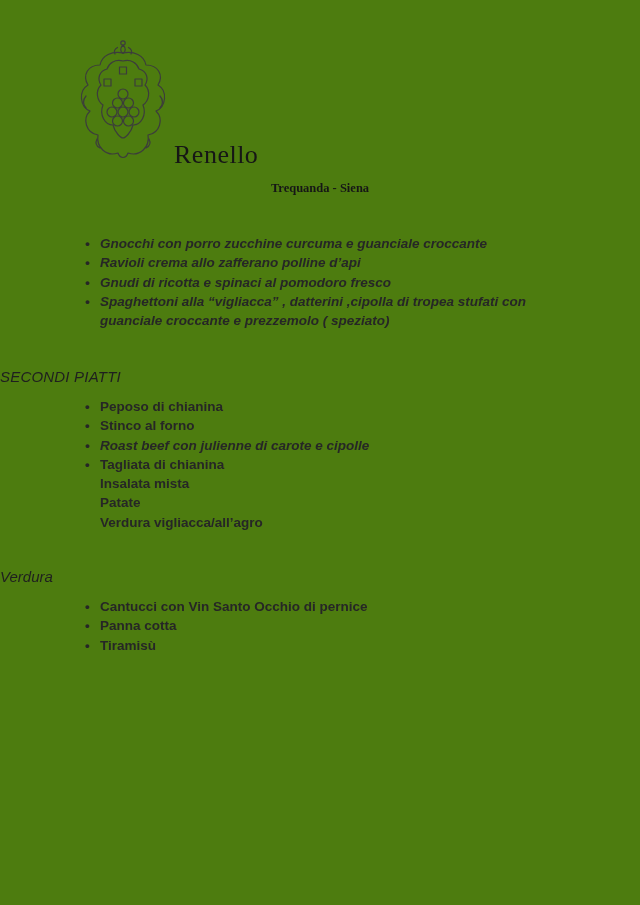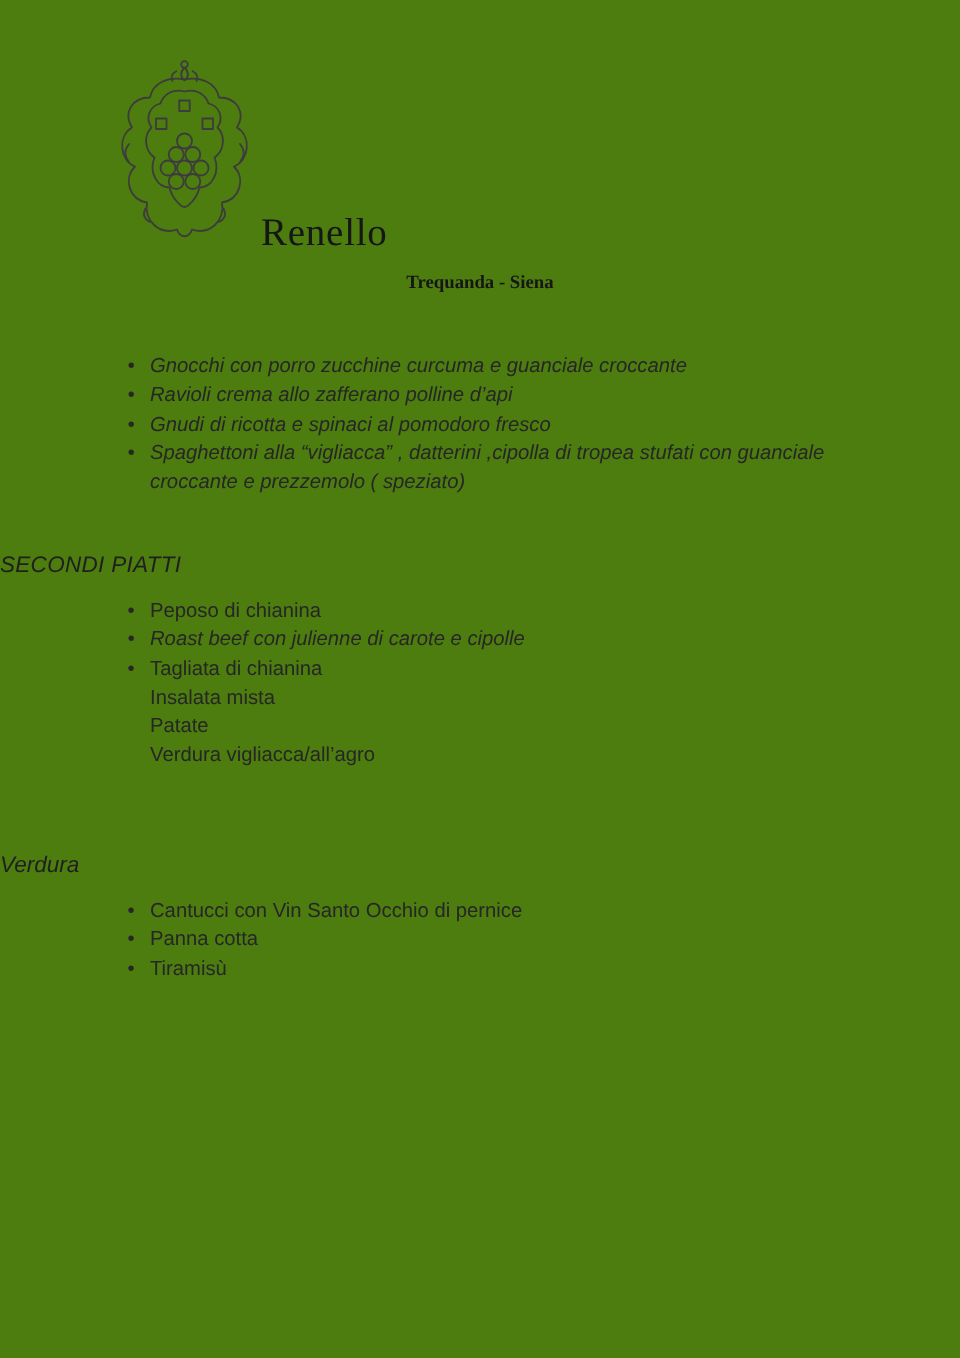--- a/index.html
+++ b/index.html
@@ -51,20 +51,21 @@
   .menu-list {
     position: absolute;
     left: 85px;
     margin: 0;
     padding: 0;
     list-style: none;
     width: 478px;
     font-size: 13.5px;
     line-height: 19.3px;
     color: #262626;
+    font-weight: bold;
   }
   .menu-list li {
     position: relative;
     padding-left: 15px;
   }
   .menu-list li::before {
     content: "\2022";
     position: absolute;
     left: 0;
     top: 0;
@@ -160,20 +161,21 @@
   <ul class="menu-list list-primi">
     <li class="italic"><span>Gnocchi con porro zucchine curcuma e guanciale croccante</span></li>
     <li class="italic"><span>Ravioli crema allo zafferano polline d’api</span></li>
     <li class="italic"><span>Gnudi di ricotta e spinaci al pomodoro fresco</span></li>
     <li class="italic"><span>Spaghettoni alla “vigliacca” , datterini ,cipolla di tropea stufati con guanciale croccante e prezzemolo ( speziato)</span></li>
   </ul>
 
   <div class="section-heading heading-secondi">SECONDI PIATTI</div>
   <ul class="menu-list list-secondi">
     <li><span>Peposo di chianina</span></li>
+    <li><span>Stinco al forno</span></li>
     <li class="italic"><span>Roast beef con julienne di carote e cipolle</span></li>
     <li><span>Tagliata di chianina</span></li>
     <li class="no-bullet"><span>Insalata mista</span></li>
     <li class="no-bullet"><span>Patate</span></li>
     <li class="no-bullet"><span>Verdura vigliacca/all’agro</span></li>
   </ul>
 
   <div class="section-heading heading-dessert">Verdura</div>
   <ul class="menu-list list-dessert">
     <li><span>Cantucci con Vin Santo Occhio di pernice</span></li>

